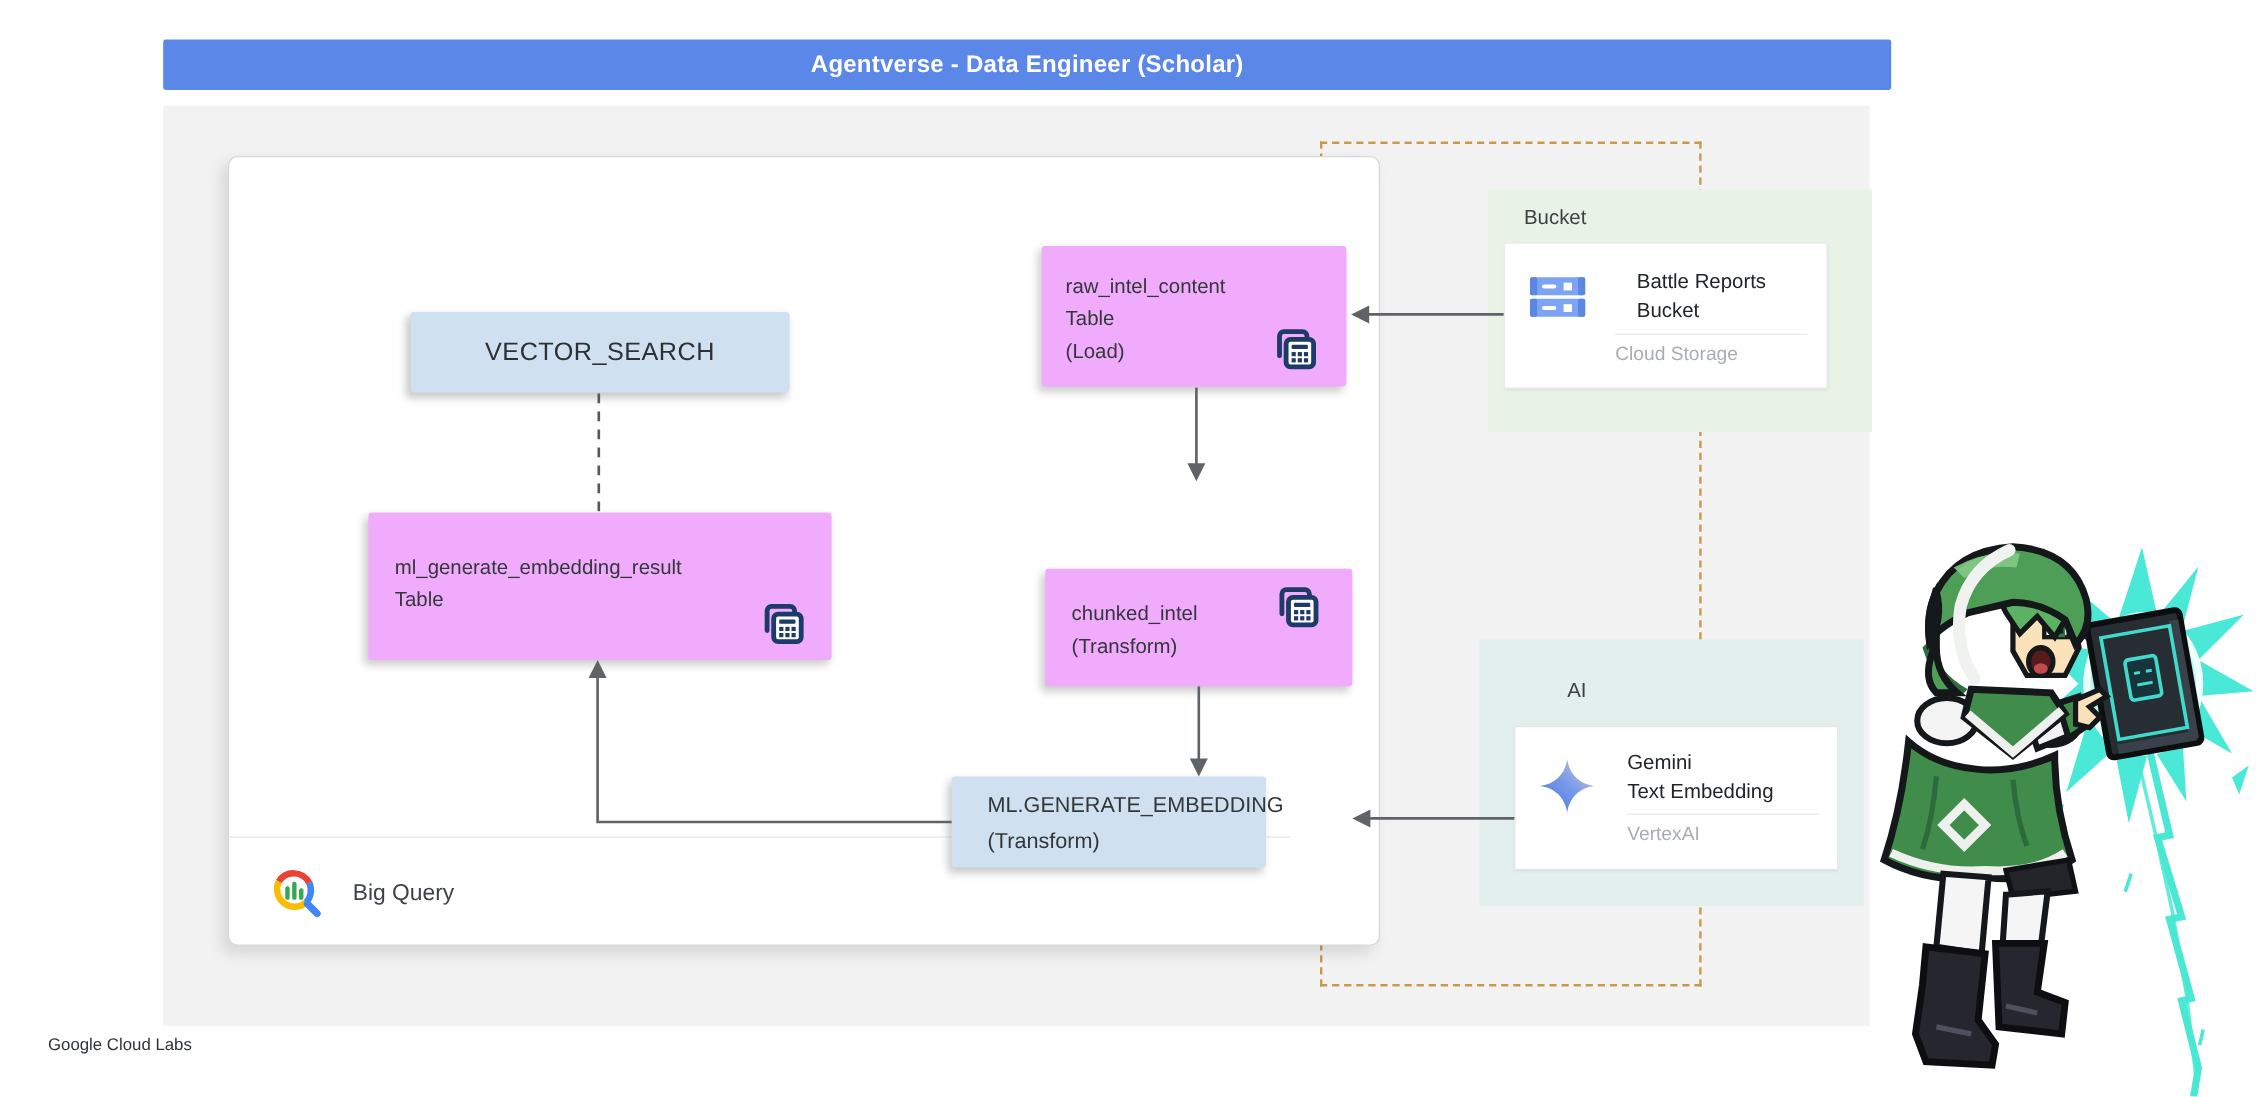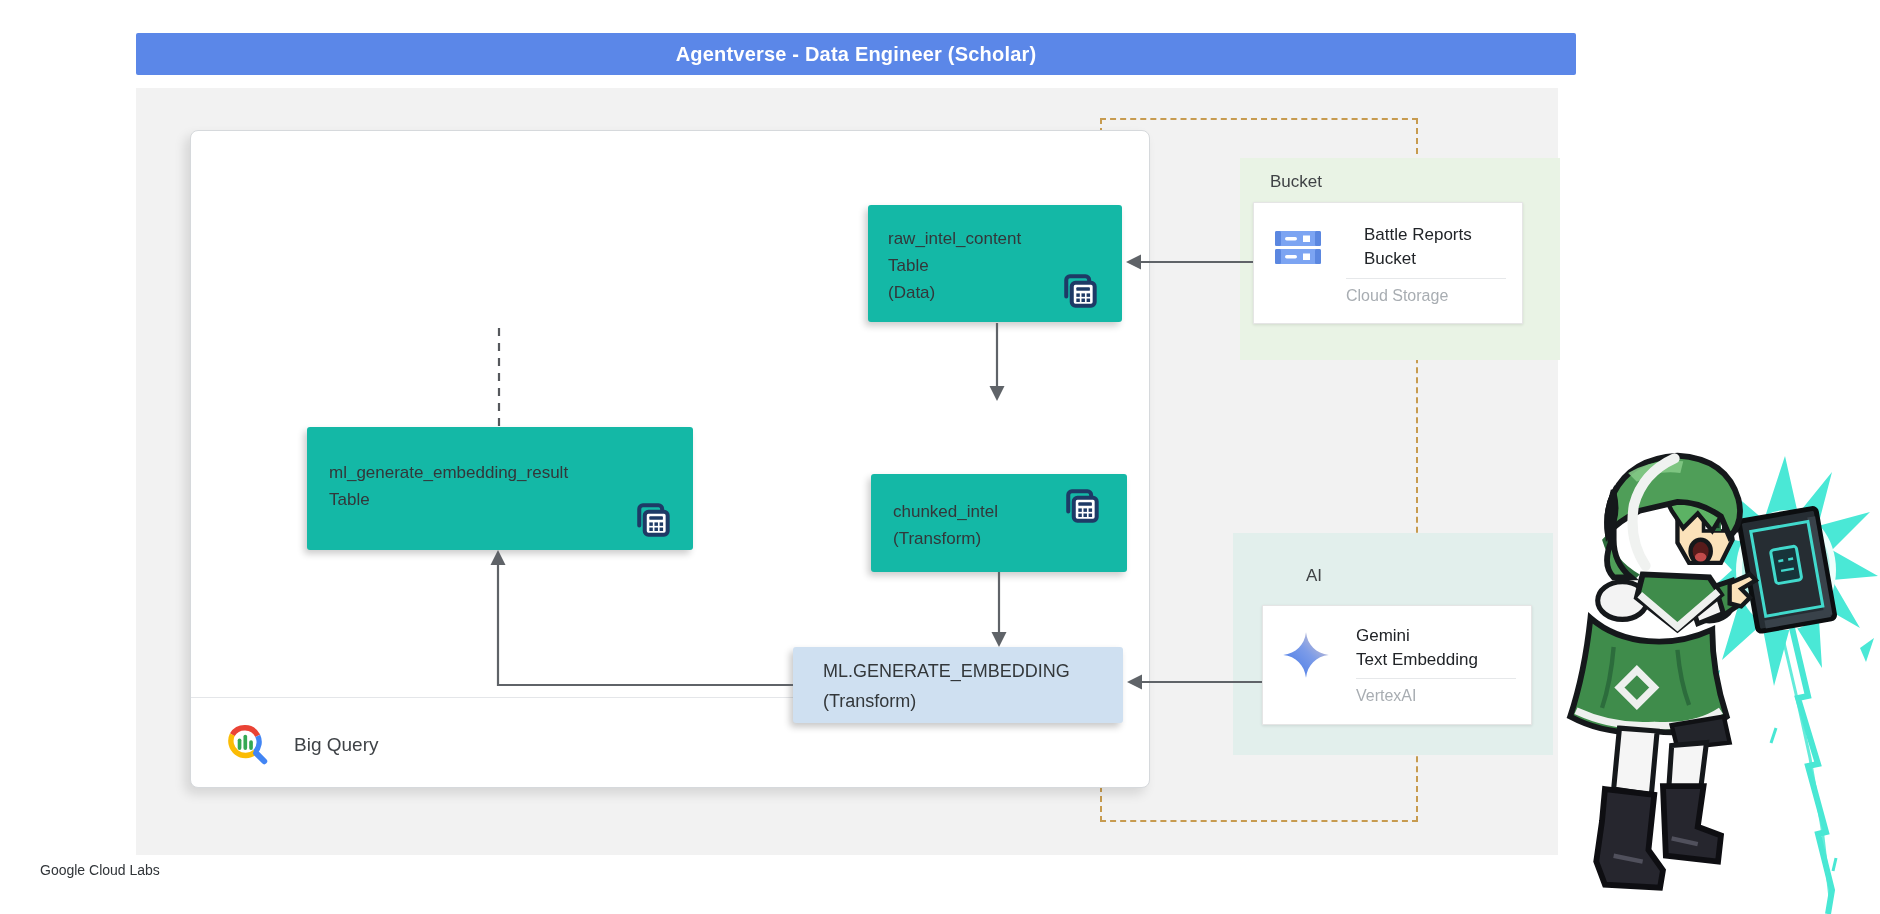--- a/index.html
+++ b/index.html
@@ -16,21 +16,21 @@
   .dashed-box{left:1100px;top:118px;width:314px;height:700px;border:2px dashed #c79b4f;z-index:1;}
   
   .bq-box{left:190px;top:130px;width:958px;height:656px;background:#ffffff;border:1px solid #d6d9dc;
           border-radius:8px;box-shadow:-5px 6px 12px rgba(0,0,0,.12);z-index:2;}
   .bq-divider{left:191px;top:697px;width:884px;height:1px;background:#e4e6e9;z-index:3;}
   .bq-footer{left:222px;top:716px;width:400px;height:58px;display:flex;align-items:center;gap:20px;z-index:3;}
   .bq-footer .label{font-size:19px;color:#3f4347;}
   
   .node{z-index:3;border-radius:3px;}
   .node-blue{background:#cfe0f1;box-shadow:-3px 4px 7px rgba(0,0,0,.22);}
-  .node-gray{background:#14b8a6;box-shadow:-3px 4px 7px rgba(0,0,0,.20);}
+  .node-gray{background:#f0abfc;box-shadow:-3px 4px 7px rgba(0,0,0,.20);}
   .node .lines{font-size:17px;line-height:27px;color:#33373a;}
   .center-label{display:flex;align-items:center;justify-content:center;height:100%;}
   .tbl-icon{position:absolute;}
   
   .section{z-index:2;}
   .section-label{font-size:17px;color:#3f4245;}
   .card{background:#ffffff;border:1px solid #e5e5e5;box-shadow:0 1px 3px rgba(0,0,0,.10);z-index:3;}
   .card .t1{font-size:17px;color:#212428;line-height:24px;}
   .card .sub{font-size:16px;color:#a8adb2;}
   .card .divider{position:absolute;height:1px;background:#e6e8ea;}
@@ -110,20 +110,23 @@
       <path d="M33 15.5 A13.5 13.5 0 0 1 30.5 30.5" fill="none" stroke="#4285f4" stroke-width="5"></path>
       <path d="M9.5 14.5 A13.5 13.5 0 0 0 30.5 30.5" fill="none" stroke="#fbbc05" stroke-width="5"></path>
       <rect x="14.5" y="18" width="3.4" height="10.5" rx="1.7" fill="#34a853"></rect>
       <rect x="19.8" y="14.5" width="3.4" height="14" rx="1.7" fill="#34a853"></rect>
       <rect x="25.1" y="19.5" width="3.4" height="9" rx="1.7" fill="#34a853"></rect>
       <line x1="31.5" y1="31.5" x2="39" y2="39" stroke="#4285f4" stroke-width="5.5" stroke-linecap="round"></line>
     </svg>
     <span class="label">Big Query</span>
   </div>
 
+  <div class="abs node node-blue" style="left:342px;top:260px;width:316px;height:67px;">
+    <div class="center-label" style="font-size:21px;letter-spacing:.4px;color:#2d3134;">VECTOR_SEARCH</div>
+  </div>
 
   <div class="abs node node-gray" style="left:307px;top:427px;width:386px;height:123px;">
     <div class="lines" style="position:absolute;left:22px;top:32px;">
       <div>ml_generate_embedding_result</div>
       <div>Table</div>
     </div>
     <svg class="tbl-icon" style="right:18px;bottom:8px;" width="44" height="44" viewBox="0 0 24 24">
       <path d="M4.5 15 V6 a2 2 0 0 1 2-2 H15 a2 2 0 0 1 2 2 v1" fill="none" stroke="#1e3a66" stroke-width="2.2" stroke-linecap="round"></path>
       <rect x="7.5" y="7.5" width="12.5" height="12.5" rx="2" fill="#ffffff" stroke="#1e3a66" stroke-width="2.2"></rect>
       <rect x="10" y="10" width="7.4" height="1.9" rx="0.5" fill="#1e3a66"></rect>
@@ -133,21 +136,21 @@
       <rect x="10" y="16.1" width="1.9" height="1.9" fill="#1e3a66"></rect>
         <rect x="12.8" y="16.1" width="1.9" height="1.9" fill="#1e3a66"></rect>
         <rect x="15.6" y="16.1" width="1.9" height="1.9" fill="#1e3a66"></rect>
     </svg>
   </div>
 
   <div class="abs node node-gray" style="left:868px;top:205px;width:254px;height:117px;">
     <div class="lines" style="position:absolute;left:20px;top:20px;">
       <div>raw_intel_content</div>
       <div>Table</div>
-      <div>(Data)</div>
+      <div>(Load)</div>
     </div>
     <svg class="tbl-icon" style="right:20px;bottom:9px;" width="44" height="44" viewBox="0 0 24 24">
       <path d="M4.5 15 V6 a2 2 0 0 1 2-2 H15 a2 2 0 0 1 2 2 v1" fill="none" stroke="#1e3a66" stroke-width="2.2" stroke-linecap="round"></path>
       <rect x="7.5" y="7.5" width="12.5" height="12.5" rx="2" fill="#ffffff" stroke="#1e3a66" stroke-width="2.2"></rect>
       <rect x="10" y="10" width="7.4" height="1.9" rx="0.5" fill="#1e3a66"></rect>
       <rect x="10" y="13.3" width="1.9" height="1.9" fill="#1e3a66"></rect>
         <rect x="12.8" y="13.3" width="1.9" height="1.9" fill="#1e3a66"></rect>
         <rect x="15.6" y="13.3" width="1.9" height="1.9" fill="#1e3a66"></rect>
       <rect x="10" y="16.1" width="1.9" height="1.9" fill="#1e3a66"></rect>
         <rect x="12.8" y="16.1" width="1.9" height="1.9" fill="#1e3a66"></rect>
@@ -167,21 +170,21 @@
       <rect x="10" y="10" width="7.4" height="1.9" rx="0.5" fill="#1e3a66"></rect>
       <rect x="10" y="13.3" width="1.9" height="1.9" fill="#1e3a66"></rect>
         <rect x="12.8" y="13.3" width="1.9" height="1.9" fill="#1e3a66"></rect>
         <rect x="15.6" y="13.3" width="1.9" height="1.9" fill="#1e3a66"></rect>
       <rect x="10" y="16.1" width="1.9" height="1.9" fill="#1e3a66"></rect>
         <rect x="12.8" y="16.1" width="1.9" height="1.9" fill="#1e3a66"></rect>
         <rect x="15.6" y="16.1" width="1.9" height="1.9" fill="#1e3a66"></rect>
     </svg>
   </div>
 
-  <div class="abs node node-blue" style="left:793px;top:647px;width:330px;height:76px;">
+  <div class="abs node node-blue" style="left:793px;top:647px;width:262px;height:76px;">
     <div class="lines" style="position:absolute;left:30px;top:9px;font-size:18px;line-height:30px;">
       <div>ML.GENERATE_EMBEDDING</div>
       <div>(Transform)</div>
     </div>
   </div>
 
   <svg class="abs arrows" width="1880" height="914">
     <g stroke="#5f6368" stroke-width="2.2" fill="none">
       <line x1="1253" y1="262" x2="1139" y2="262"></line>
       <line x1="997" y1="323" x2="997" y2="388"></line>

